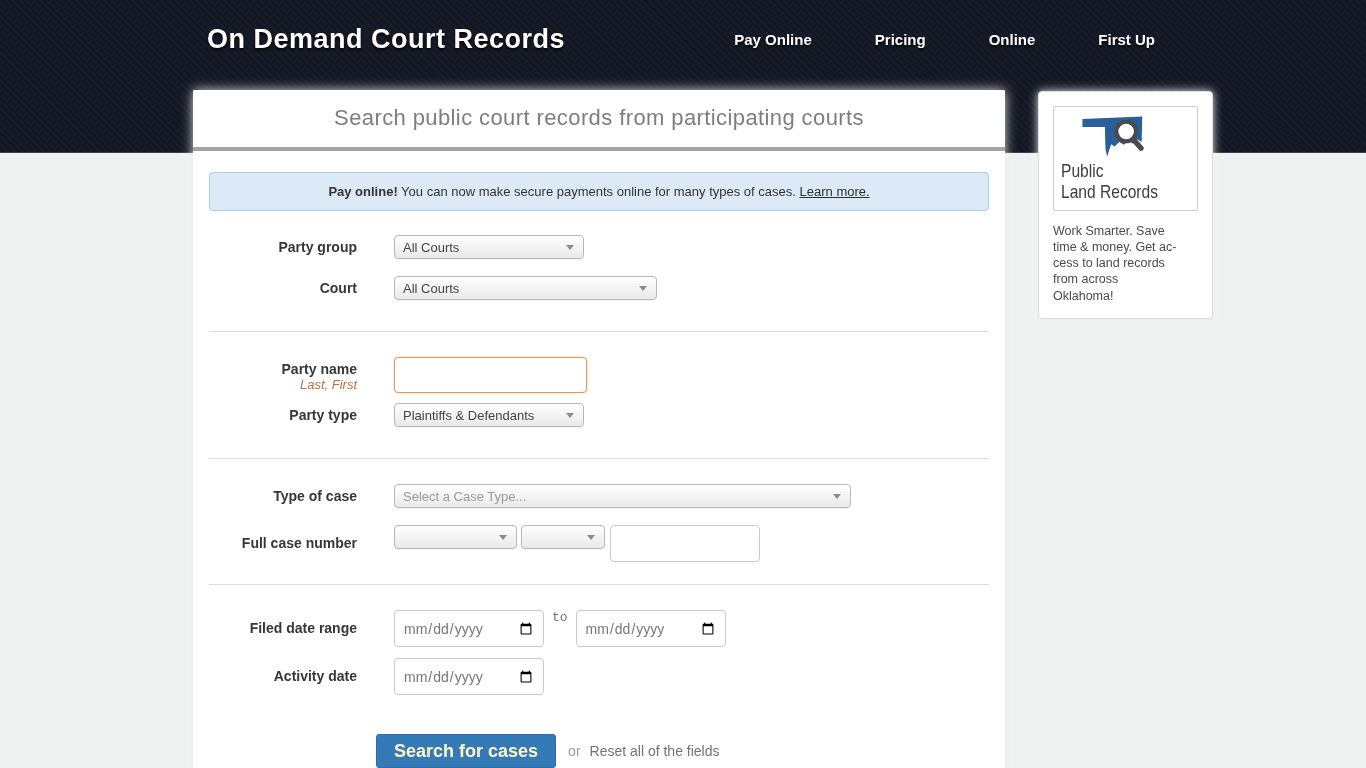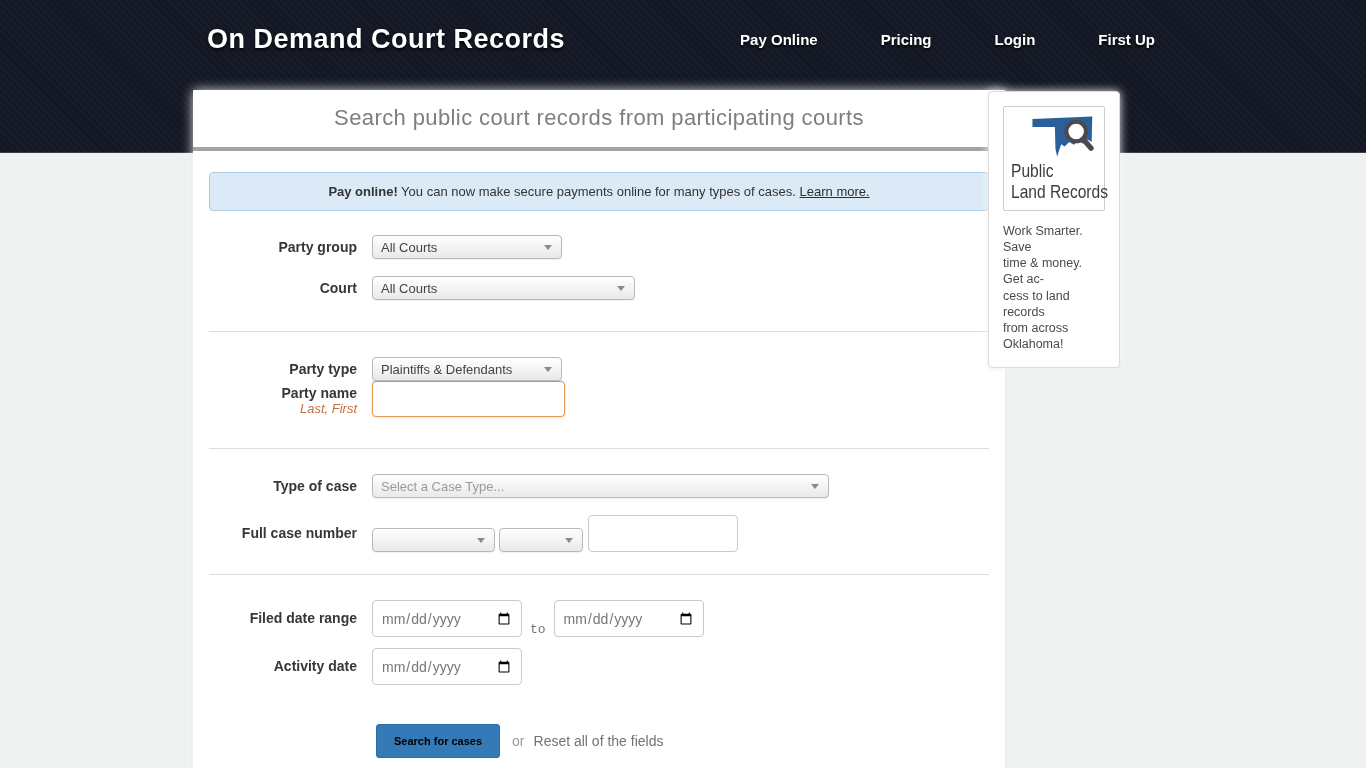--- a/index.html
+++ b/index.html
@@ -53,21 +53,21 @@
   .form-row.gap10 { margin-bottom: 10px; }
   .form-row.gap11 { margin-bottom: 11px; }
   .label-col {
     width: 163px; min-width: 163px; text-align: right; padding-right: 15px;
     font-size: 14px; font-weight: bold; color: #373737; line-height: 1.15;
   }
   .label-col .sublabel {
     display: block; font-weight: normal; font-style: italic;
     font-size: 13px; color: #c1703f; margin-top: 1px;
   }
-  .control-col { display: flex; align-items: flex-end; }
+  .control-col { display: flex; align-items: flex-start; margin-left: 22px; }
   hr.divider { border: 0; border-top: 1px solid #ddd; margin: 31px 0 25px; }
   hr.divider.m22 { margin-top: 22px; }
   
   .select-wrap { position: relative; display: inline-block; }
   .select-wrap::after {
     content: ""; position: absolute; right: 10px; top: 50%; margin-top: -2px;
     border-left: 4px solid transparent; border-right: 4px solid transparent;
     border-top: 5px solid #8a8a8a; pointer-events: none;
   }
   select {
@@ -97,28 +97,28 @@
     padding: 0 8px; font-family: "Liberation Sans", sans-serif;
     font-size: 14px; color: #777; background: #fff;
   }
   .date-sep { margin: 0 8px; font-size: 13px; color: #737373; font-family: Liberation Mono, monospace; }
   .ml4 { margin-left: 4px; } .ml4b { margin-left: 5px; }
   
   .submit-row { margin-top: 39px; display: flex; align-items: center; }
   .btn-primary {
     height: 34px; padding: 0 17px; margin-left: 4px;
     background: #337ab7; border: 1px solid #2e6da4; border-radius: 3px;
-    color: #000000; font-family: "Liberation Sans", sans-serif;
-    font-size: 11px; font-weight: bold; cursor: pointer;
+    color: #fef9c3; font-family: "Liberation Sans", sans-serif;
+    font-size: 18px; font-weight: bold; cursor: pointer;
   }
   .or-text { margin: 0 9px 0 12px; font-size: 14px; color: #9a9a9a; }
   .reset-link { font-size: 14px; color: #737373; text-decoration: none; cursor: pointer; }
   
   .side-card {
-    position: absolute; left: 988px; top: 91px; width: 132px;
+    position: absolute; left: 1038px; top: 91px; width: 175px;
     background: #fff; border: 1px solid #dcdcdc; border-radius: 4px;
     box-shadow: 0 0 10px rgba(255,255,255,0.9), 0 1px 4px rgba(0,0,0,0.08);
     padding: 14px;
   }
   .logo-box {
     border: 1px solid #ccc; border-radius: 2px; background: #fff;
     padding: 5px 7px 7px; cursor: pointer;
   }
   .logo-box svg { display: block; width: 105px; height: 46px; }
   .logo-text { margin-top: 2px; }
@@ -133,21 +133,21 @@
 </style>
 </head>
 <body>
 
 <div class="topband">
   <div class="header-content">
     <div class="site-title">On Demand Court Records</div>
     <nav class="top-nav">
       <a>Pay Online</a>
       <a>Pricing</a>
-      <a>Login</a>
+      <a>Online</a>
       <a>First Up</a>
     </nav>
   </div>
 </div>
 
 <div class="panel">
   <div class="panel-heading">Search public court records from participating courts</div>
   <div class="panel-body">
 
     <div class="info-banner">
@@ -167,36 +167,36 @@
       <div class="label-col">Court</div>
       <div class="control-col">
         <span class="select-wrap">
           <select class="w263"><option>All Courts</option></select>
         </span>
       </div>
     </div>
 
     <hr class="divider">
 
-    <div class="form-row tight">
-      <div class="label-col">Party type</div>
-      <div class="control-col">
-        <span class="select-wrap">
-          <select class="w190"><option>Plaintiffs &amp; Defendants</option></select>
-        </span>
-      </div>
-    </div>
-
     <div class="form-row gap10" style="align-items:flex-start">
       <div class="label-col" style="padding-top:4px">
         <span>Party name</span>
         <span class="sublabel">Last, First</span>
       </div>
       <div class="control-col">
         <input type="text" class="party-name-input" value="" style="">
+      </div>
+    </div>
+
+    <div class="form-row tight">
+      <div class="label-col">Party type</div>
+      <div class="control-col">
+        <span class="select-wrap">
+          <select class="w190"><option>Plaintiffs &amp; Defendants</option></select>
+        </span>
       </div>
     </div>
 
     <hr class="divider">
 
     <div class="form-row">
       <div class="label-col">Type of case</div>
       <div class="control-col">
         <span class="select-wrap">
           <select class="w457 is-placeholder"><option>Select a Case Type...</option></select>

